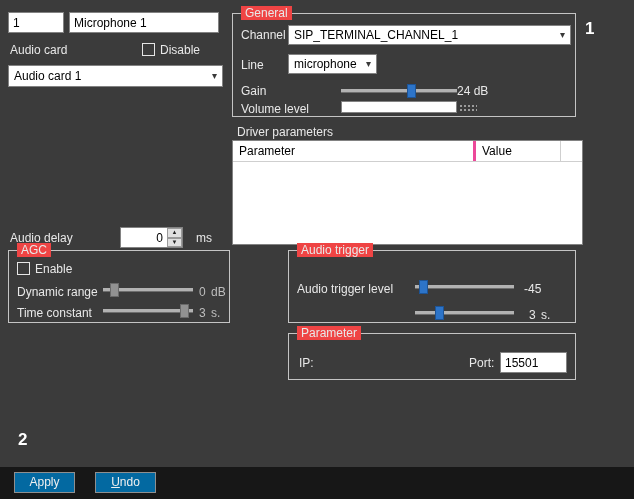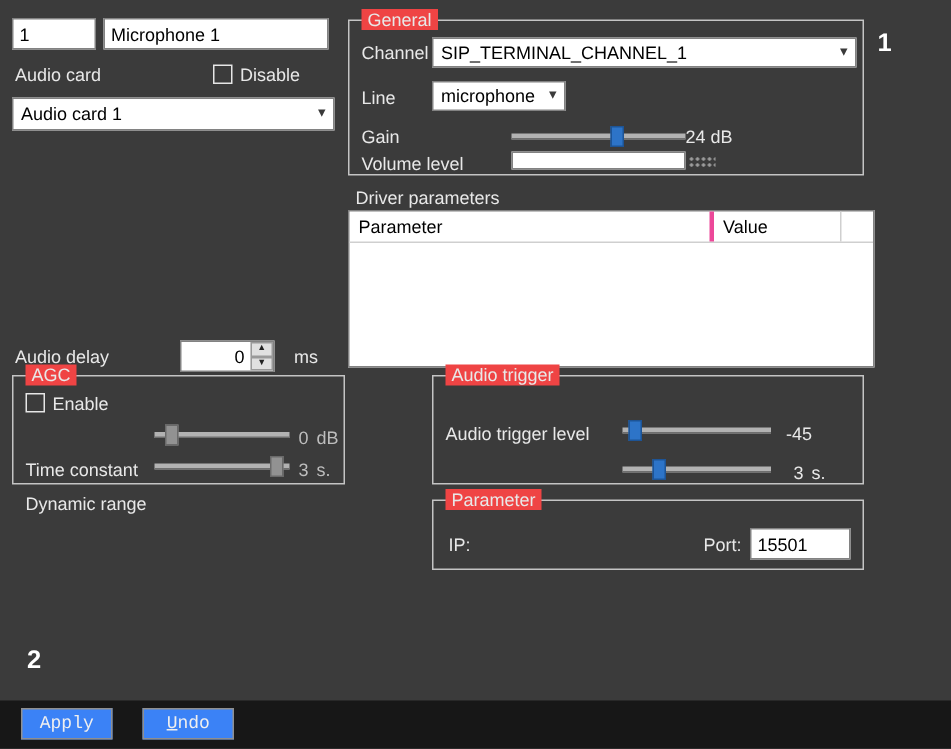--- a/index.html
+++ b/index.html
@@ -22,21 +22,21 @@
   .meter{position:absolute;background:#fff;border:1px solid #828282;box-sizing:border-box;}
   .dots{position:absolute;width:18px;height:8px;background-image:radial-gradient(#9c9c9c 1px,transparent 1.2px);background-size:4px 4px;}
   .spinwrap{position:absolute;right:1px;top:1px;bottom:1px;width:15px;display:flex;flex-direction:column;}
   .spinwrap .spinbtn{flex:1;background:#e0e0e0;border:1px solid #9a9a9a;font-size:6px;line-height:7px;color:#222;text-align:center;cursor:default;box-sizing:border-box;}
   .table{position:absolute;background:#fff;border:1px solid #828282;box-sizing:border-box;display:flex;flex-direction:column;}
   .thead{display:flex;height:20px;border-bottom:1px solid #cfcfcf;color:#000;flex:none;}
   .th{display:flex;align-items:center;padding:0 6px;box-sizing:border-box;font-size:12px;}
   .tbody{flex:1;}
   .callout{position:absolute;color:#ffffff;font-size:17px;font-weight:bold;line-height:18px;}
   .footer{position:absolute;left:0;right:0;bottom:0;height:32px;background:#171717;}
-  .btn{position:absolute;height:21px;background:#3b82f6;border:1px solid #8f8f8f;color:#efefef;font-size:12px;font-family:Liberation Mono, monospace;box-sizing:border-box;cursor:default;padding:0;line-height:19px;text-align:center;display:inline-block;}
+  .btn{position:absolute;height:21px;background:#0369a1;border:1px solid #8f8f8f;color:#efefef;font-size:12px;font-family:Liberation Sans, sans-serif;box-sizing:border-box;cursor:default;padding:0;line-height:19px;text-align:center;display:inline-block;}
   #undo-btn::first-letter{text-decoration:underline;}
 </style>
 </head>
 <body>
 
 <div id="app">
 
   <input class="field" style="left: 8px; top: 12px; width: 56px; height: 21px;" value="1">
   <input class="field" style="left: 69px; top: 12px; width: 150px; height: 21px;" value="Microphone 1">
 
@@ -97,21 +97,21 @@
     </span>
   </div>
   <span class="label" style="left:196px;top:231px;">ms</span>
 
   <div class="groupbox" style="left:8px;top:250px;width:222px;height:73px;">
     <span class="gb-title">AGC</span>
 
     <span class="checkbox" style="left:8px;top:11px;"></span>
     <span class="label" style="left:26px;top:11px;">Enable</span>
 
-    <span class="label" style="left:8px;top:34px;margin-top:44px;">Dynamic range</span>
+    <span class="label" style="left:8px;top:34px;">Dynamic range</span>
     <div class="slider disabled" style="left:94px;top:31px;width:90px;">
       <span class="track"></span>
       <span class="handle" style="left:8%;"></span>
     </div>
     <span class="value dim" style="left:190px;top:34px;">0</span>
     <span class="value dim" style="left:202px;top:34px;">dB</span>
 
     <span class="label" style="left:8px;top:55px;">Time constant</span>
     <div class="slider disabled" style="left:94px;top:52px;width:90px;">
       <span class="track"></span>

